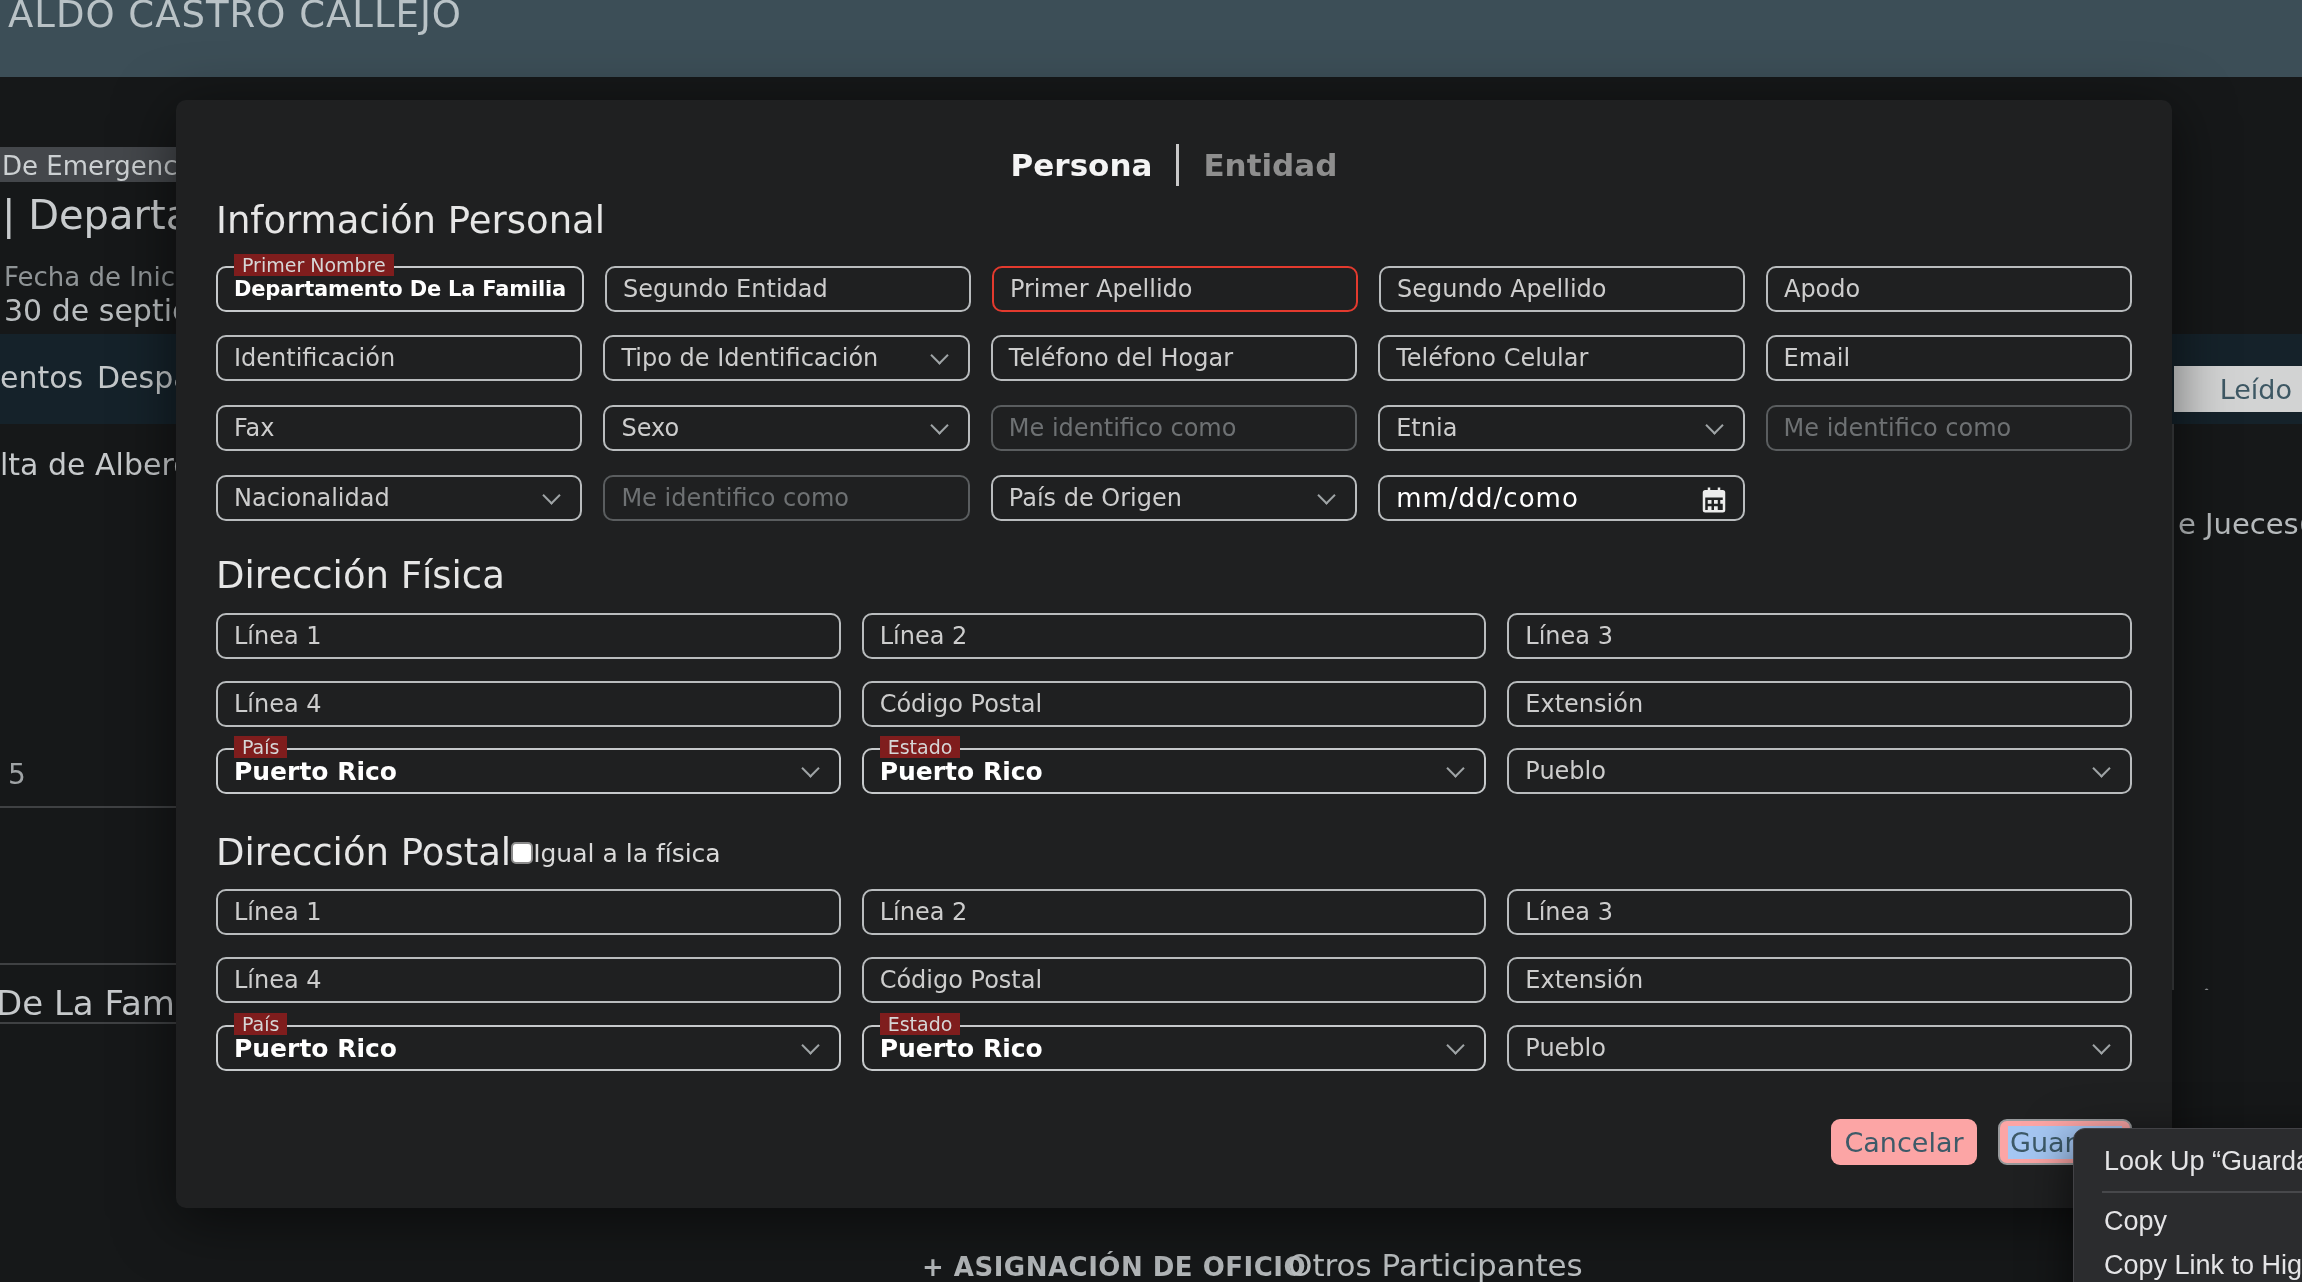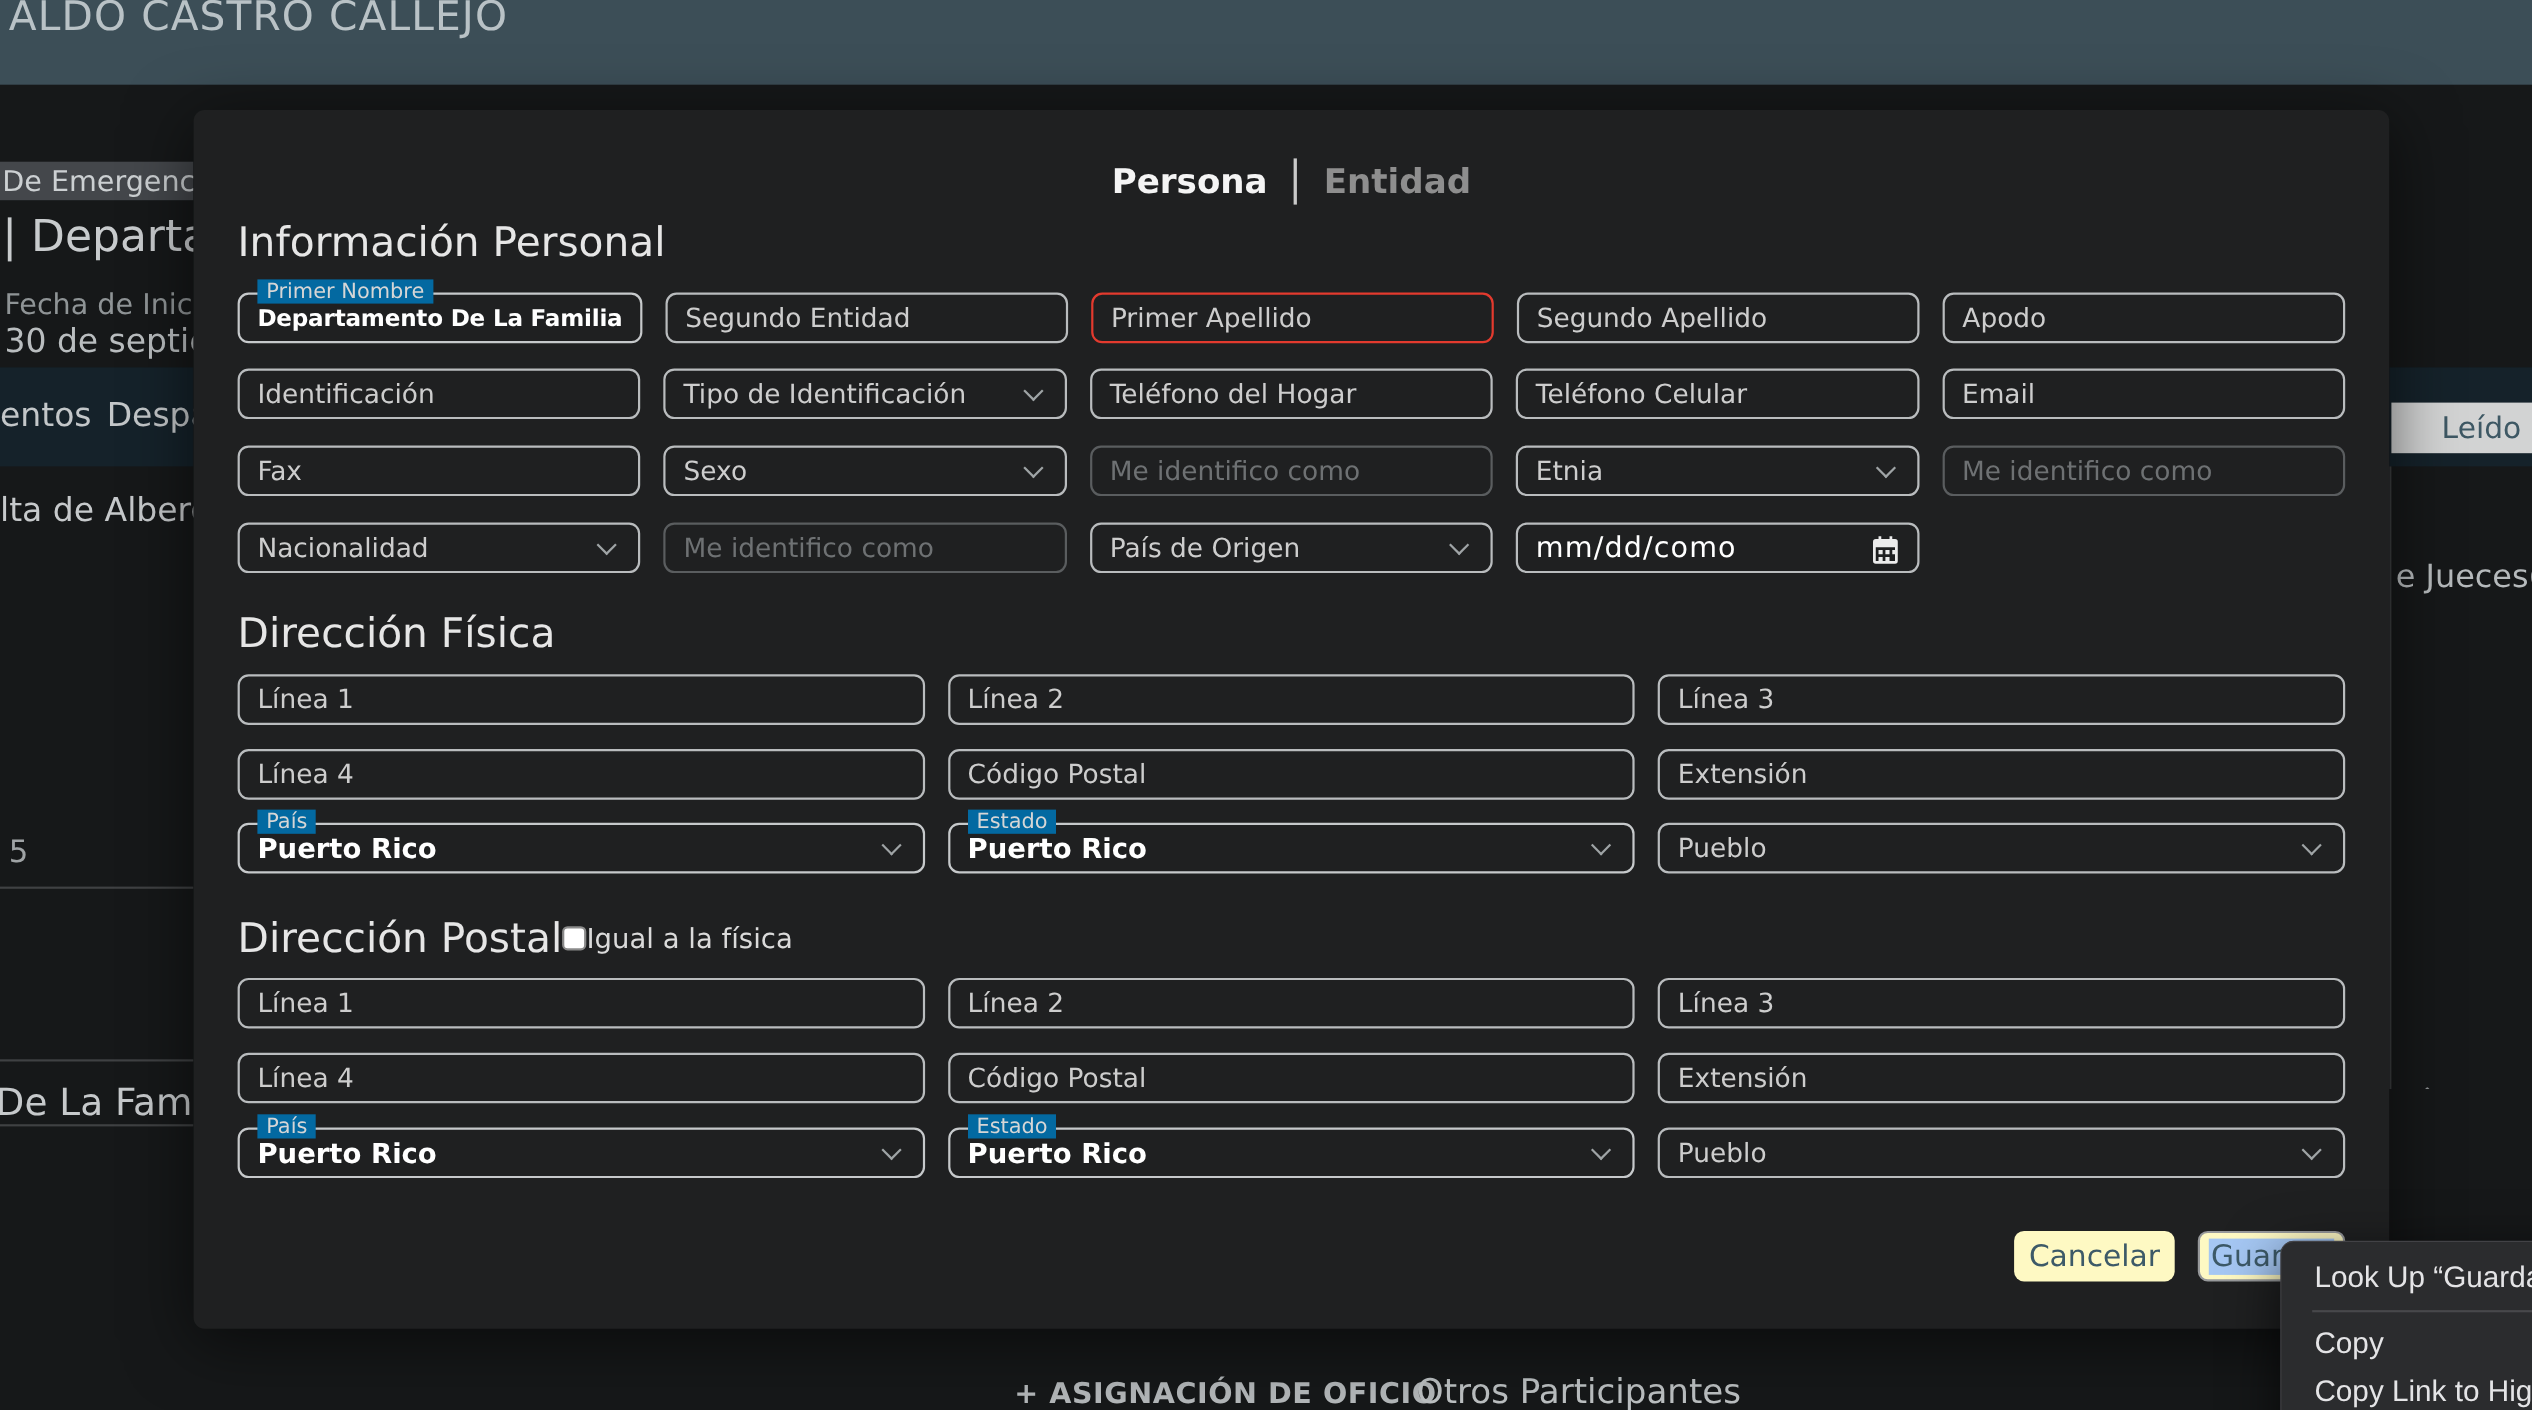--- a/index.html
+++ b/index.html
@@ -57,33 +57,33 @@
   .grid5 { display:grid; grid-template-columns:repeat(5,1fr); gap:21px; height:46px; }
   .grid3 { display:grid; grid-template-columns:repeat(3,1fr); gap:21px; height:46px; }
 
   .field { position:relative; height:46px; border:2px solid #b9bcbe; border-radius:10px;
            display:flex; align-items:center; padding:0 16px; font-size:24px; color:#cdcdcd;
            white-space:nowrap; overflow:visible; }
   .field.error { border-color:#e33a2e; }
   .field.disabled { border-color:#5a5d5f; color:#6e7173; }
   .field.notched { border-color:#c6c9cb; }
   .float-label { position:absolute; top:-14px; left:16px; font-size:19px; color:#d6d6d6;
-                 background:#0369a1; padding:0 8px; line-height:22px; }
+                 background:#7f1d1d; padding:0 8px; line-height:22px; }
   .field .value { color:#ffffff; font-weight:600; font-size:21px; letter-spacing:-0.2px; }
   .field .value-lg { color:#ffffff; font-weight:600; font-size:25px; }
   .chev { position:absolute; right:22px; top:12px; width:13px; height:13px;
           border-right:2.5px solid #9fa4a6; border-bottom:2.5px solid #9fa4a6; transform:rotate(45deg); }
   .date-text { color:#ffffff; font-size:26px; letter-spacing:1px; }
   .cal-icon { position:absolute; right:14px; top:8px; }
 
   .checkbox { width:22px; height:22px; background:#ffffff; border:2px solid #8a8a8a; border-radius:5px; }
   .checkbox-label { font-size:25px; color:#dadada; }
 
   .footer { margin-top:48px; height:46px; display:flex; justify-content:flex-end; gap:21px; }
-  .btn { height:46px; border-radius:9px; background:#fef9c3; color:#3d5a68; font-size:27px;
+  .btn { height:46px; border-radius:9px; background:#fca5a5; color:#3d5a68; font-size:27px;
          display:flex; align-items:center; justify-content:center; border:none; font-family:inherit; }
   .btn.cancel { width:146px; }
   .btn.save { width:134px; border:2px solid #97999b; overflow:hidden; }
   .btn.save .sel { background:#a5c7f3; padding:1px 2px; }
 
   
   .mt22{margin-top:22px}.mt23{margin-top:23px}.mt24{margin-top:24px}
   .mt32{margin-top:32px}.mt14{margin-top:14px}.mt21{margin-top:21px}
   .mt36{margin-top:36px}.mt13{margin-top:13px}
 

